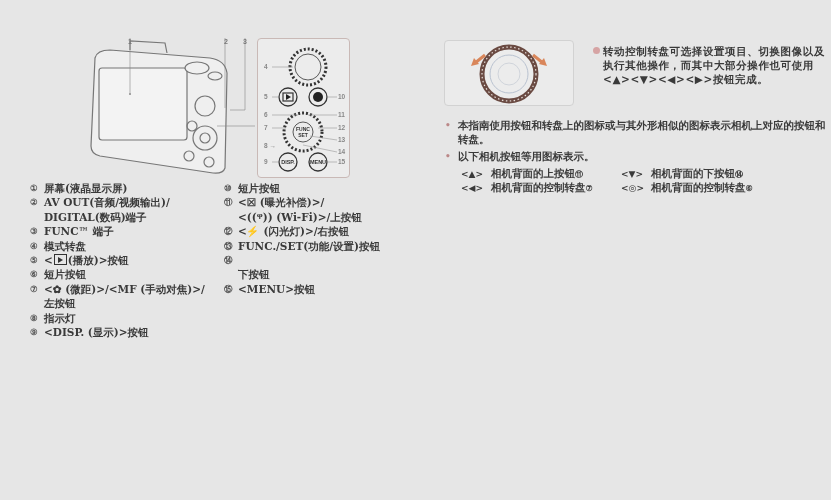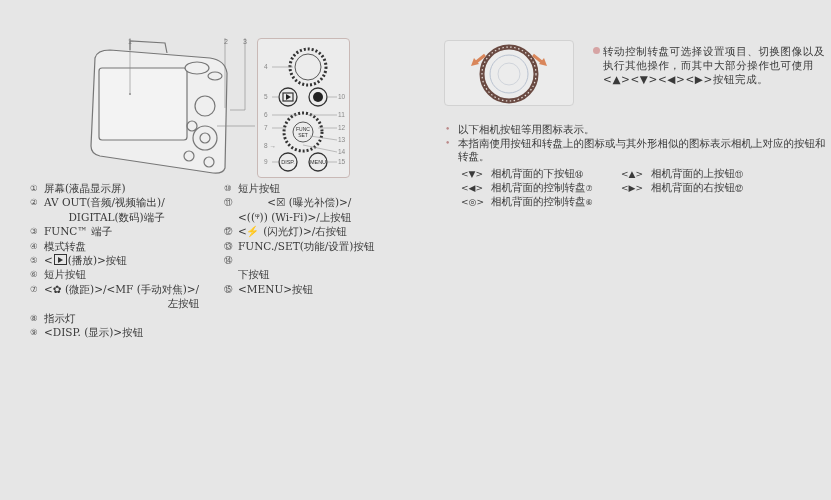--- a/index.html
+++ b/index.html
@@ -2,31 +2,31 @@
 <html><head>
 <meta charset="utf-8">
 <style>
   html, body { margin:0; padding:0; }
   body {
     width:831px; height:500px; overflow:hidden; position:relative;
     background:#e6e6e6;
     font-family:"DejaVu Serif","Liberation Serif",serif;
     color:#3a3a3a;
   }
-  .abs { position:absolute; }
+  .abs { position:absolute;font-weight:bold; }
   
   .cam-fig { left:85px; top:38px; width:170px; height:140px; }
   .cam-label { font-family:"Liberation Sans",sans-serif; font-size:7px; color:#777; }
   .panel { left:257px; top:38px; width:91px; height:138px; border:1px solid #c9b9b6; border-radius:4px; background:#ececec; }
   .panel-num { font-family:"Liberation Sans",sans-serif; font-size:6.5px; color:#888; position:absolute; }
   
   .list { font-size:10.5px; line-height:14.4px; }
   .list .item { display:flex; }
   .list .num { width:14px; flex:none; font-size:8.5px; color:#555; }
-  .list .cont { padding-left:0;text-align:right; }
+  .list .cont { padding-left:0; }
   .ico-box { display:inline-block; width:11px; height:9px; border:1.2px solid #333; vertical-align:-1px; position:relative; margin:0 1px; }
   .ico-box::after { content:""; position:absolute; left:3px; top:1.5px; border-left:5px solid #333; border-top:3px solid transparent; border-bottom:3px solid transparent; }
   
   .dial-box { left:444px; top:40px; width:128px; height:64px; border:1px solid #d2d2d2; border-radius:4px; background:#ebebeb; }
   .note { left:603px; top:44px; width:225px; font-size:10.5px; line-height:14px; letter-spacing:0.6px; }
   .note .dot { position:absolute; left:-10px; top:3px; width:7px; height:7px; border-radius:50%; background:#d6a4a4; }
   .bullets { left:445px; top:119px; width:382px; font-size:10.5px; line-height:13.5px; }
   .bullets .b { position:relative; padding-left:13px; }
   .bullets .b::before { content:"•"; position:absolute; left:0; top:0; color:#b88; font-size:9px; }
   .grid { display:grid; grid-template-columns:160px 160px; padding-left:16px; font-size:10.5px; line-height:13px; }
@@ -188,22 +188,21 @@
     <path d="M102,25 L99,17 L94,23 Z" fill="#d9865a"></path>
   </svg>
 </div>
 
 <div class="abs note">
   <span class="dot"></span>
   <span>转动控制转盘可选择设置项目、切换图像以及执行其他操作，而其中大部分操作也可使用&lt;▲&gt;&lt;▼&gt;&lt;◀&gt;&lt;▶&gt;按钮完成。</span>
 </div>
 
 <div class="abs bullets">
+  <div class="b">本指南使用按钮和转盘上的图标或与其外形相似的图标表示相机上对应的按钮和转盘。</div>
   <div class="b" style="margin-top:4px;">以下相机按钮等用图标表示。</div>
-  <div class="b">本指南使用按钮和转盘上的图标或与其外形相似的图标表示相机上对应的按钮和转盘。</div>
   <div class="grid" style="margin-top:3px;">
+    <div><span class="sym">&lt;▲&gt;</span><span>相机背面的上按钮</span><span class="circ">⑪</span></div>
     <div><span class="sym">&lt;▼&gt;</span><span>相机背面的下按钮</span><span class="circ">⑭</span></div>
-    <div><span class="sym">&lt;▲&gt;</span><span>相机背面的上按钮</span><span class="circ">⑪</span></div>
     <div><span class="sym">&lt;◀&gt;</span><span>相机背面的控制转盘</span><span class="circ">⑦</span></div>
-    <div><span class="sym">&lt;▶&gt;</span><span>相机背面的右按钮</span><span class="circ">⑫</span></div>
     <div><span class="sym">&lt;◎&gt;</span><span>相机背面的控制转盘</span><span class="circ">⑥</span></div>
   </div>
 </div>
 
 </body></html>

